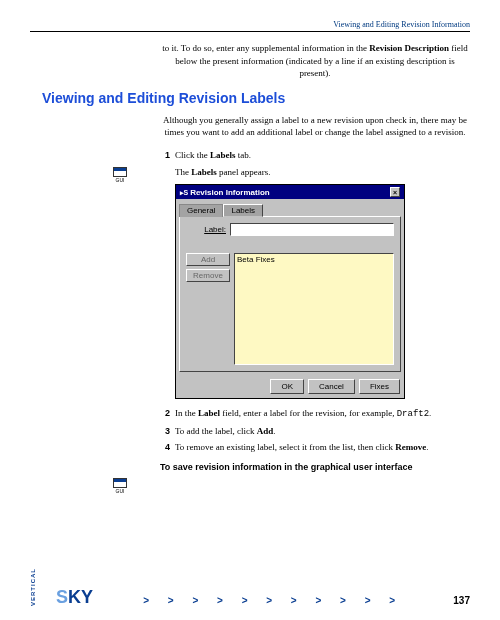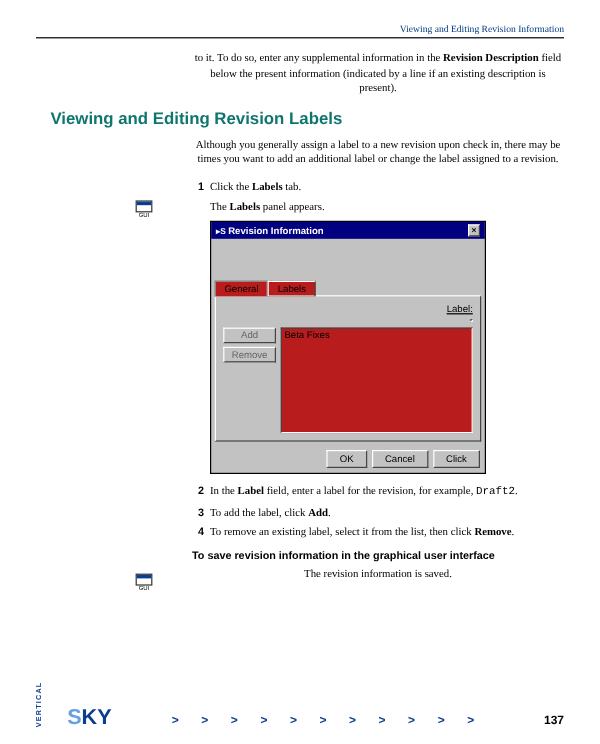--- a/index.html
+++ b/index.html
@@ -29,21 +29,21 @@
   }
   .intro-para {
     line-height: 1.4;
     margin-bottom: 10px;
     text-align: center;
   }
   .section-heading {
     font-family: Arial, Helvetica, sans-serif;
     font-weight: bold;
     font-size: 14px;
-    color: #0f766e;
+    color: #1d4ed8;
     margin: 6px 0 8px 12px;
   }
   .gui-icon {
     position: absolute;
     left: 112px;
     width: 16px;
     text-align: center;
   }
   .gui-icon .box {
     width: 14px;
@@ -120,47 +120,45 @@
     border-bottom-color: #444;
   }
   .tabstrip {
     padding: 4px 3px 0;
     display: flex;
     gap: 0;
     font-size: 8px;
   }
   .tab {
     padding: 1px 7px;
-    background: #b91c1c;
+    background: #a3a3a3;
     border: 1px solid #888;
     border-bottom: none;
     position: relative;
     top: 1px;
-    margin-top: 30px;
   }
   .tab.active {
     border: 1px solid #fff;
     border-right-color: #444;
     border-bottom: 1px solid #c2c2c2;
     z-index: 2;
   }
   .tabpanel {
     border: 1px solid #fff;
     border-right-color: #444;
     border-bottom-color: #444;
     margin: 0 3px 3px;
     padding: 6px;
   }
   .field-row {
     display: flex;
-    align-items: flex-end;
+    align-items: center;
     gap: 4px;
-    margin-bottom: 5px;
-    font-size: 8px;
-    flex-direction: column;
+    margin-bottom: 17px;
+    font-size: 8px;
   }
   .field-row .lab { width: 40px; text-align: right; text-decoration: underline; }
   .field-input {
     flex: 1;
     height: 13px;
     background: #fff;
     border: 1px solid #444;
     border-right-color: #fff;
     border-bottom-color: #fff;
   }
@@ -169,25 +167,25 @@
     font-size: 8px;
     padding: 1px 0;
     text-align: center;
     background: #c2c2c2;
     border: 1px solid #fff;
     border-right-color: #444;
     border-bottom-color: #444;
     color: #666;
   }
   .listbox {
-    background: #b91c1c;
+    background: #fef9c3;
     border: 1px solid #444;
     border-right-color: #fff;
     border-bottom-color: #fff;
-    height: 88px;
+    height: 112px;
     font-size: 8px;
     padding: 1px 2px;
     flex: 1;
   }
   .label-row {
     display: flex;
     gap: 4px;
     align-items: flex-start;
   }
   .label-row .side-btns { display: flex; flex-direction: column; gap: 3px; }
@@ -299,21 +297,21 @@
           <div class="side-btn">Remove</div>
         </div>
         <div class="listbox">
           <div>Beta Fixes</div>
         </div>
       </div>
     </div>
     <div class="btnbar">
       <div class="btn">OK</div>
       <div class="btn">Cancel</div>
-      <div class="btn">Click</div>
+      <div class="btn">Fixes</div>
     </div>
   </div>
 
   <div class="step">
     <span class="num">2</span>
     <span class="txt"><span>In the </span><b>Label</b><span> field, enter a label for the revision, for example, </span><span class="code">Draft2</span><span>.</span></span>
   </div>
   <div class="step">
     <span class="num">3</span>
     <span class="txt"><span>To add the label, click </span><b>Add</b><span>.</span></span>
@@ -324,21 +322,20 @@
   </div>
 </div>
 
 <div class="gui-icon" style="top:478px;">
   <div class="box"></div>
   <div class="lbl">GUI</div>
 </div>
 
 <div class="content-indent" style="margin-top:8px;">
   <div class="bold-line">To save revision information in the graphical user interface</div>
-  <div class="intro-para">The revision information is saved.</div>
 </div>
 
 <div class="footer">
   <div class="logo">
     <span class="vertical">VERTICAL</span>
     <span class="sky"><span class="s">S</span><span>KY</span></span>
   </div>
   <span class="chevrons">&gt;   &gt;   &gt;   &gt;   &gt;   &gt;   &gt;   &gt;   &gt;   &gt;   &gt;</span>
   <span class="pagenum">137</span>
 </div>

